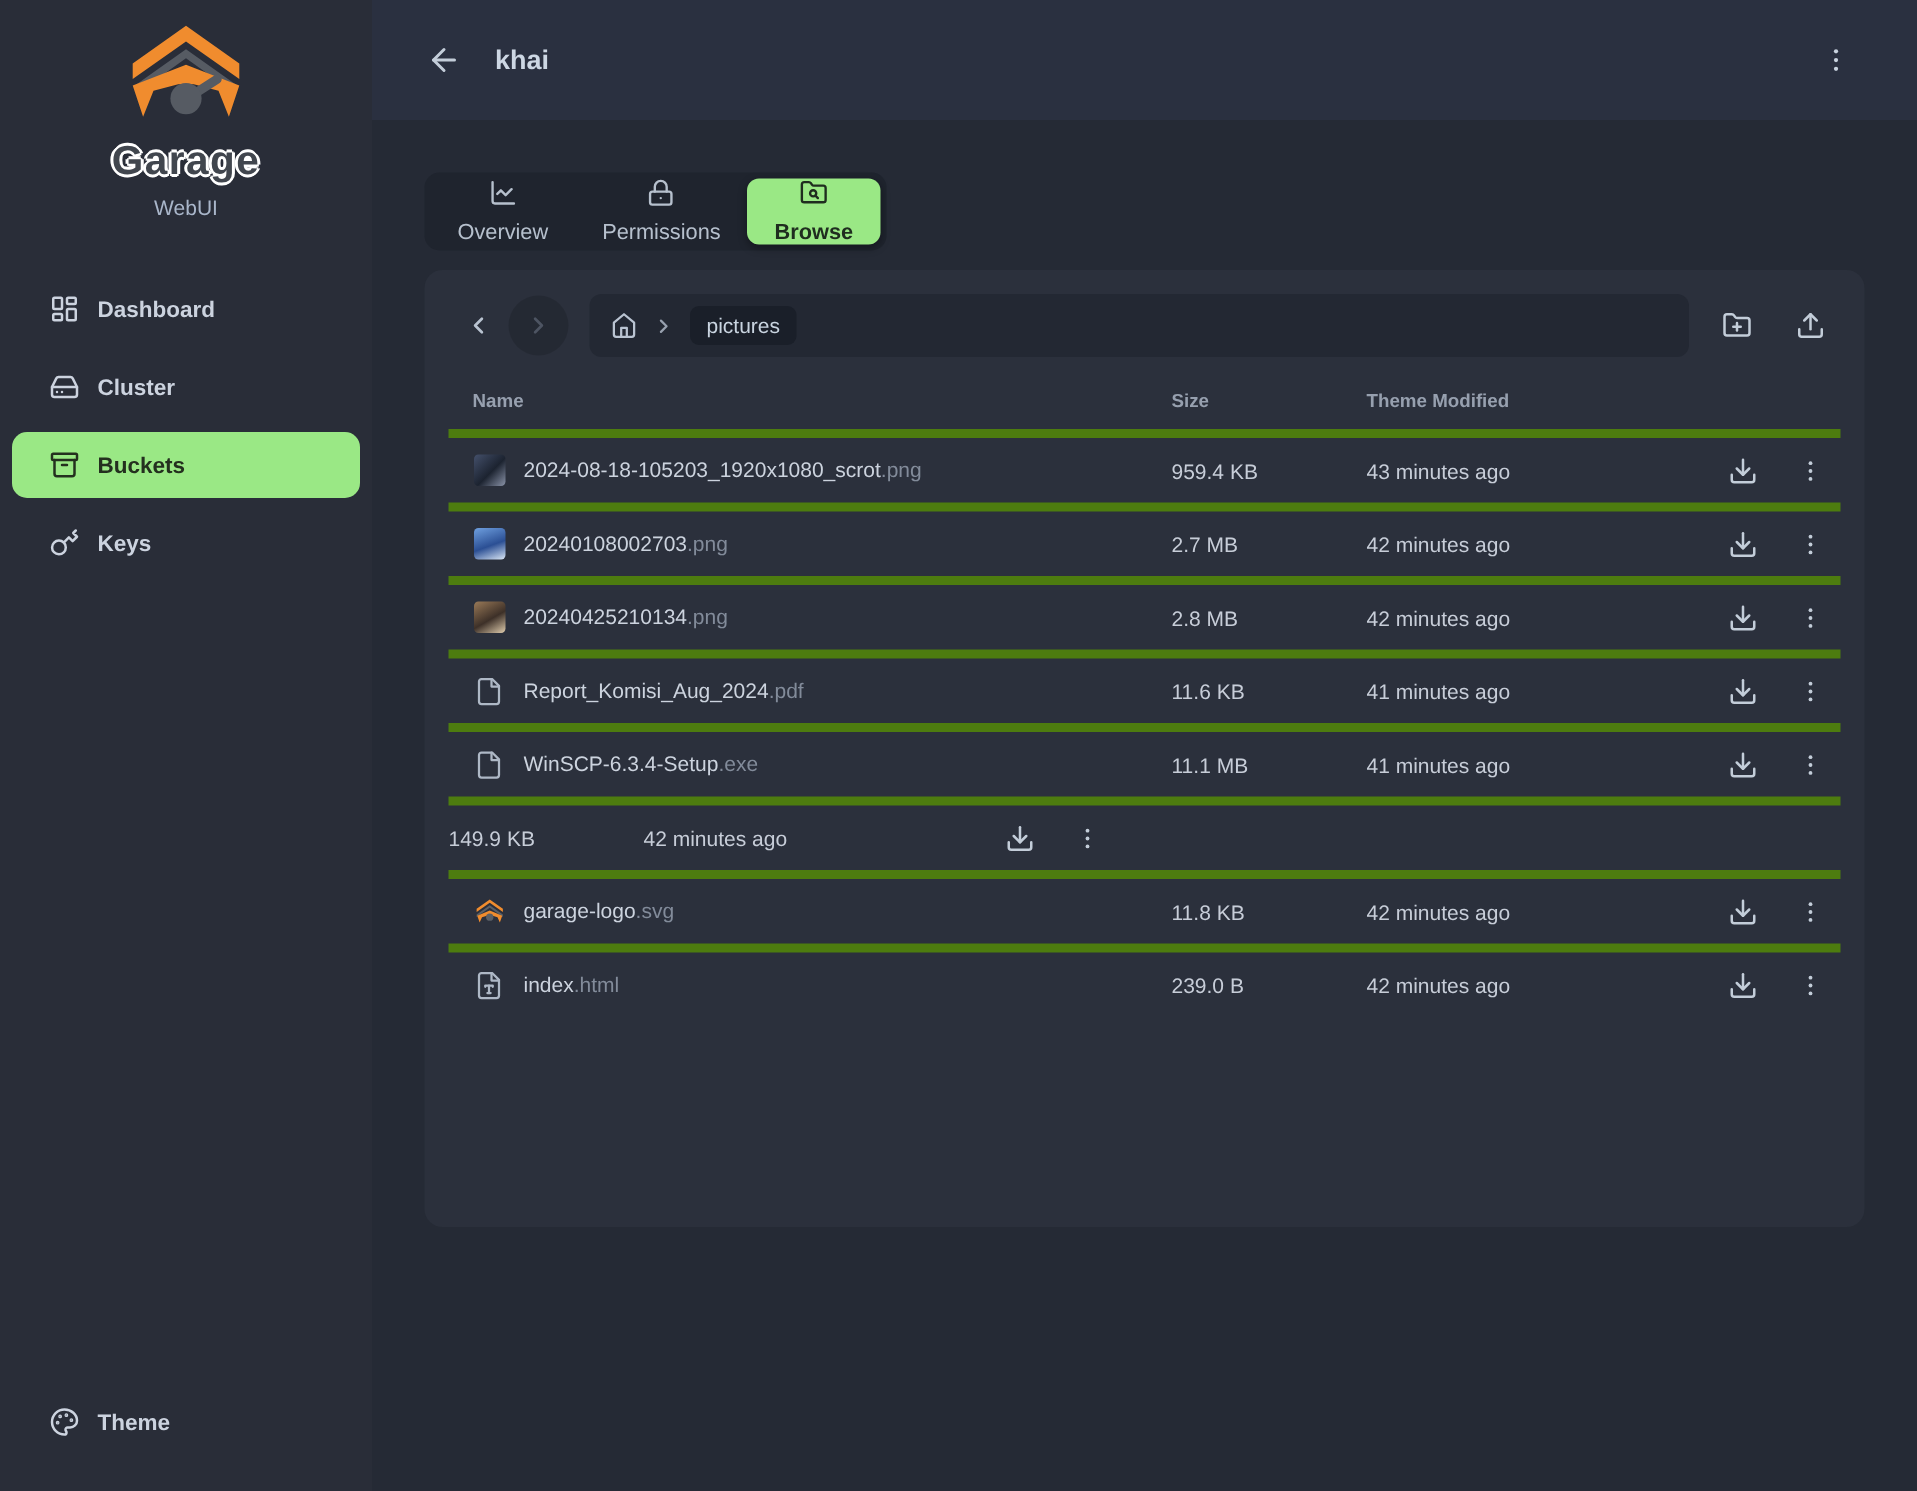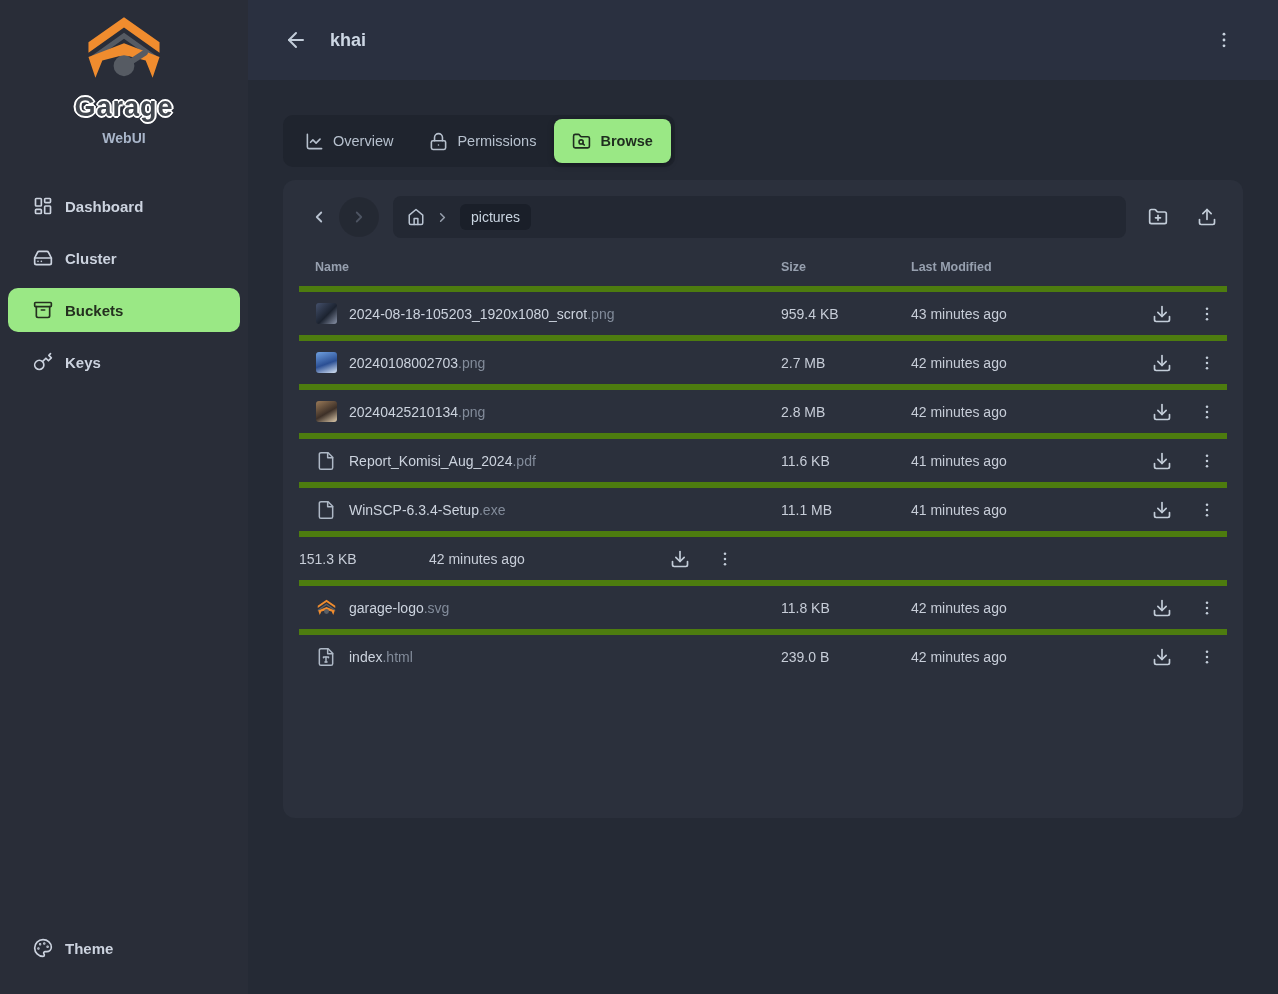--- a/index.html
+++ b/index.html
@@ -22,21 +22,21 @@
     padding-top:12px; flex-shrink:0;
   }
   .logo { width:90px; height:78px; }
   .app-name {
     margin-top:2px;
     font-size:27px; font-weight:800; letter-spacing:1px;
     color:#41464e;
     text-shadow:-2px 0 0 #fff, 2px 0 0 #fff, 0 -2px 0 #fff, 0 2px 0 #fff,
                 -1px -1px 0 #fff, 1px -1px 0 #fff, -1px 1px 0 #fff, 1px 1px 0 #fff;
   }
-  .app-subtitle { margin-top:7px; font-size:14px; font-weight:700; color:#a9b6ca; }
+  .app-subtitle { margin-top:7px; font-size:14px; font-weight:400; color:#a9b6ca; }
   .nav { width:100%; padding:0 8px; margin-top:38px; }
   .nav-item {
     width:100%; height:44px; margin-bottom:8px;
     display:flex; align-items:center; gap:12px;
     padding-left:25px; border-radius:10px;
     color:#ccd3df; font-size:15px; font-weight:600;
   }
   .nav-item svg { width:20px; height:20px; stroke:currentColor; fill:none; stroke-width:2; stroke-linecap:round; stroke-linejoin:round; }
   .nav-item.active { background:#9ae885; color:#24301f; }
   .sidebar-bottom { margin-top:auto; width:100%; padding:0 8px 16px 8px; }
@@ -60,21 +60,21 @@
 
   
   .tabs {
     display:inline-flex; align-items:center;
     background:#1f242e; border-radius:10px;
     padding:4px; height:52px;
   }
   .tab {
     display:flex; align-items:center; gap:9px;
     padding:0 18px; height:44px; border-radius:8px;
-    font-size:14.5px; font-weight:500; color:#b6c0cd;
+    font-size:14.5px; font-weight:500; color:#b6c0cd;flex-direction:column;
   }
   .tab svg { width:19px; height:19px; stroke:currentColor; fill:none; stroke-width:2; stroke-linecap:round; stroke-linejoin:round; }
   .tab.active { background:#9ae885; color:#1f2d1f; font-weight:600; box-shadow:0 2px 6px rgba(0,0,0,.35); }
 
   
   .card {
     margin-top:13px;
     width:960px; height:638px;
     background:#2b303c; border-radius:12px;
     padding:16px;
@@ -317,21 +317,21 @@
                 <line x1="12" y1="3" x2="12" y2="15"></line>
               </svg>
           </span>
         </button>
       </div>
 
       <div class="table" data-interactable="false">
         <div class="thead" data-interactable="false">
           <div class="cell col-name" data-interactable="false">Name</div>
           <div class="cell col-size" data-interactable="false">Size</div>
-          <div class="cell col-mod" data-interactable="false">Last Modified</div>
+          <div class="cell col-mod" data-interactable="false">Theme Modified</div>
           <div class="cell col-actions"></div>
         </div>
         <div data-interactable="false">
             <div class="trow" data-interactable="true">
               <div class="cell col-name">
                 <span class="ficon" data-interactable="false">
                   <span class="thumb thumb-screenshot"></span>
                 </span>
                 <span style="white-space:nowrap;overflow:hidden;text-overflow:ellipsis"><span class="fname" data-interactable="false">2024-08-18-105203_1920x1080_scrot</span><span class="fext" data-interactable="false">.png</span></span>
               </div>
@@ -478,21 +478,21 @@
                     <svg class="kebab" viewBox="0 0 24 24" style="width:18px;height:18px;fill:currentColor">
                       <circle cx="12" cy="5" r="1.7"></circle>
                       <circle cx="12" cy="12" r="1.7"></circle>
                       <circle cx="12" cy="19" r="1.7"></circle>
                     </svg>
                   </span>
                 </button>
               </div>
             </div>
             <div class="trow" data-interactable="true">
-              <div class="cell col-size" data-interactable="false">151.3 KB</div>
+              <div class="cell col-size" data-interactable="false">149.9 KB</div>
               <div class="cell col-mod" data-interactable="false">42 minutes ago</div>
               <div class="cell col-actions">
                 <button class="iconbtn" data-interactable="true">
                   <span data-interactable="false">
                     <svg class="stroke-icon" viewBox="0 0 24 24">
                       <path d="M21 15v4a2 2 0 0 1-2 2H5a2 2 0 0 1-2-2v-4"></path>
                       <polyline points="7 10 12 15 17 10"></polyline>
                       <line x1="12" y1="15" x2="12" y2="3"></line>
                     </svg>
                   </span>

